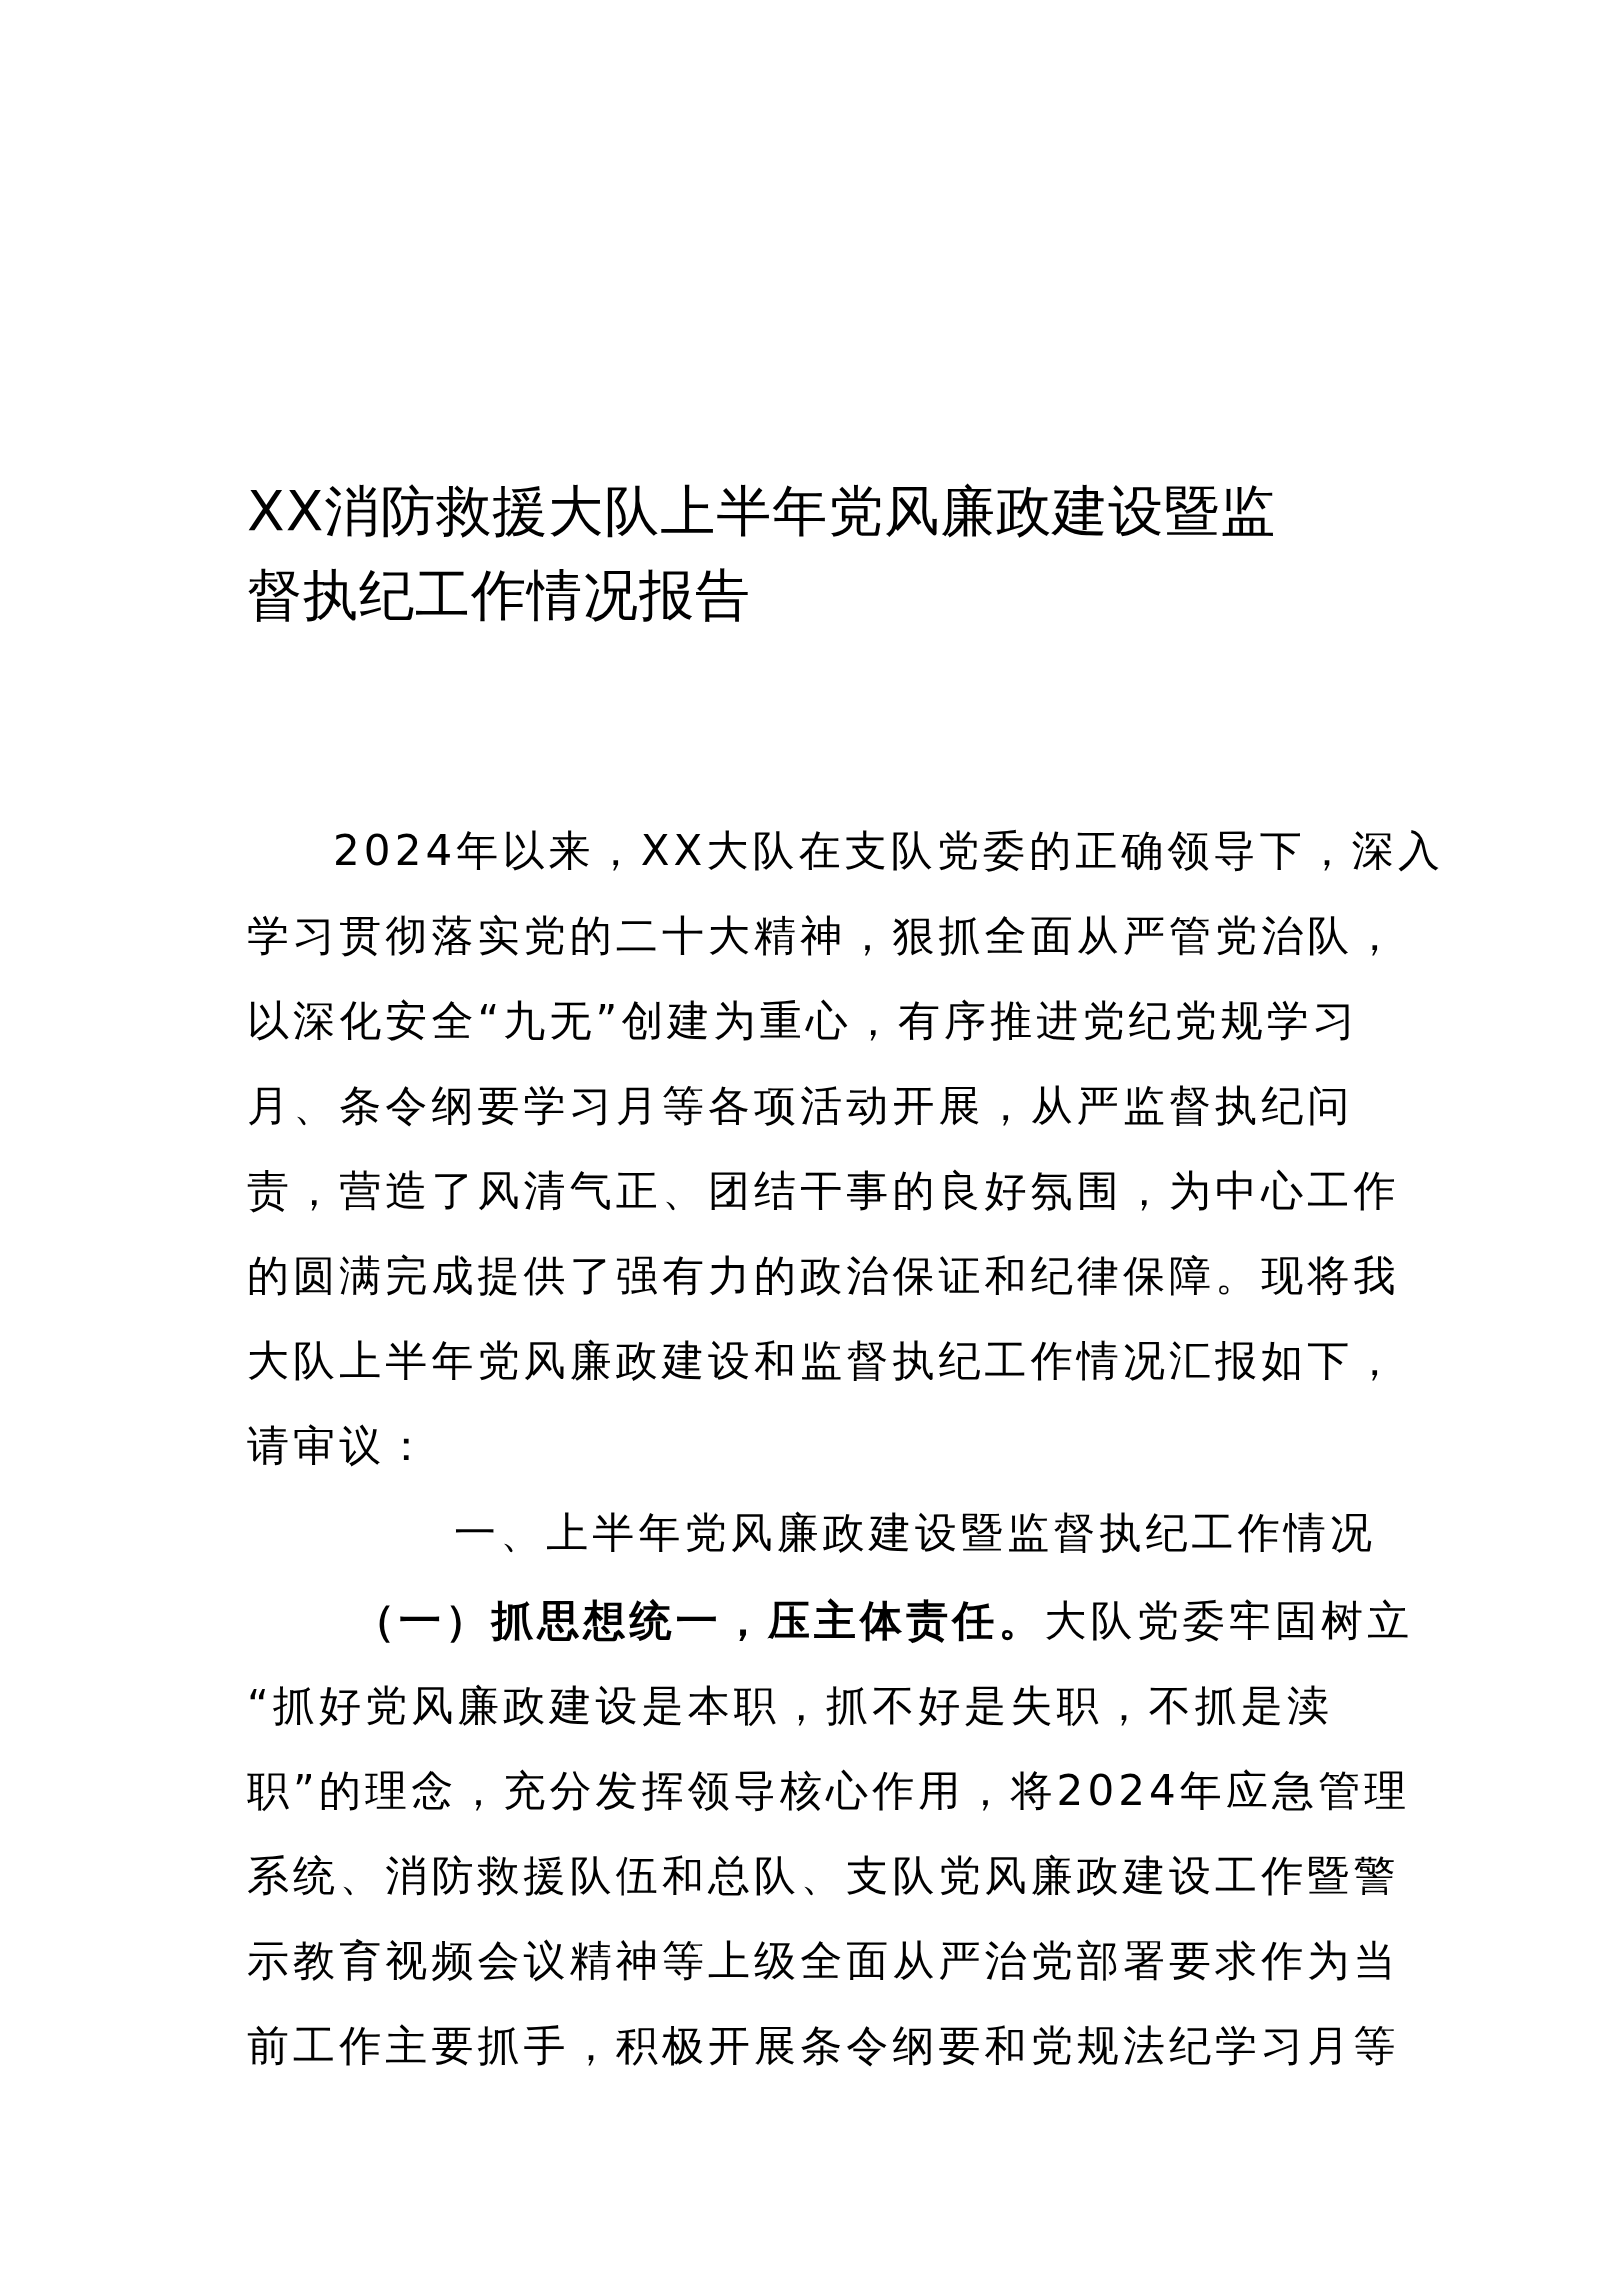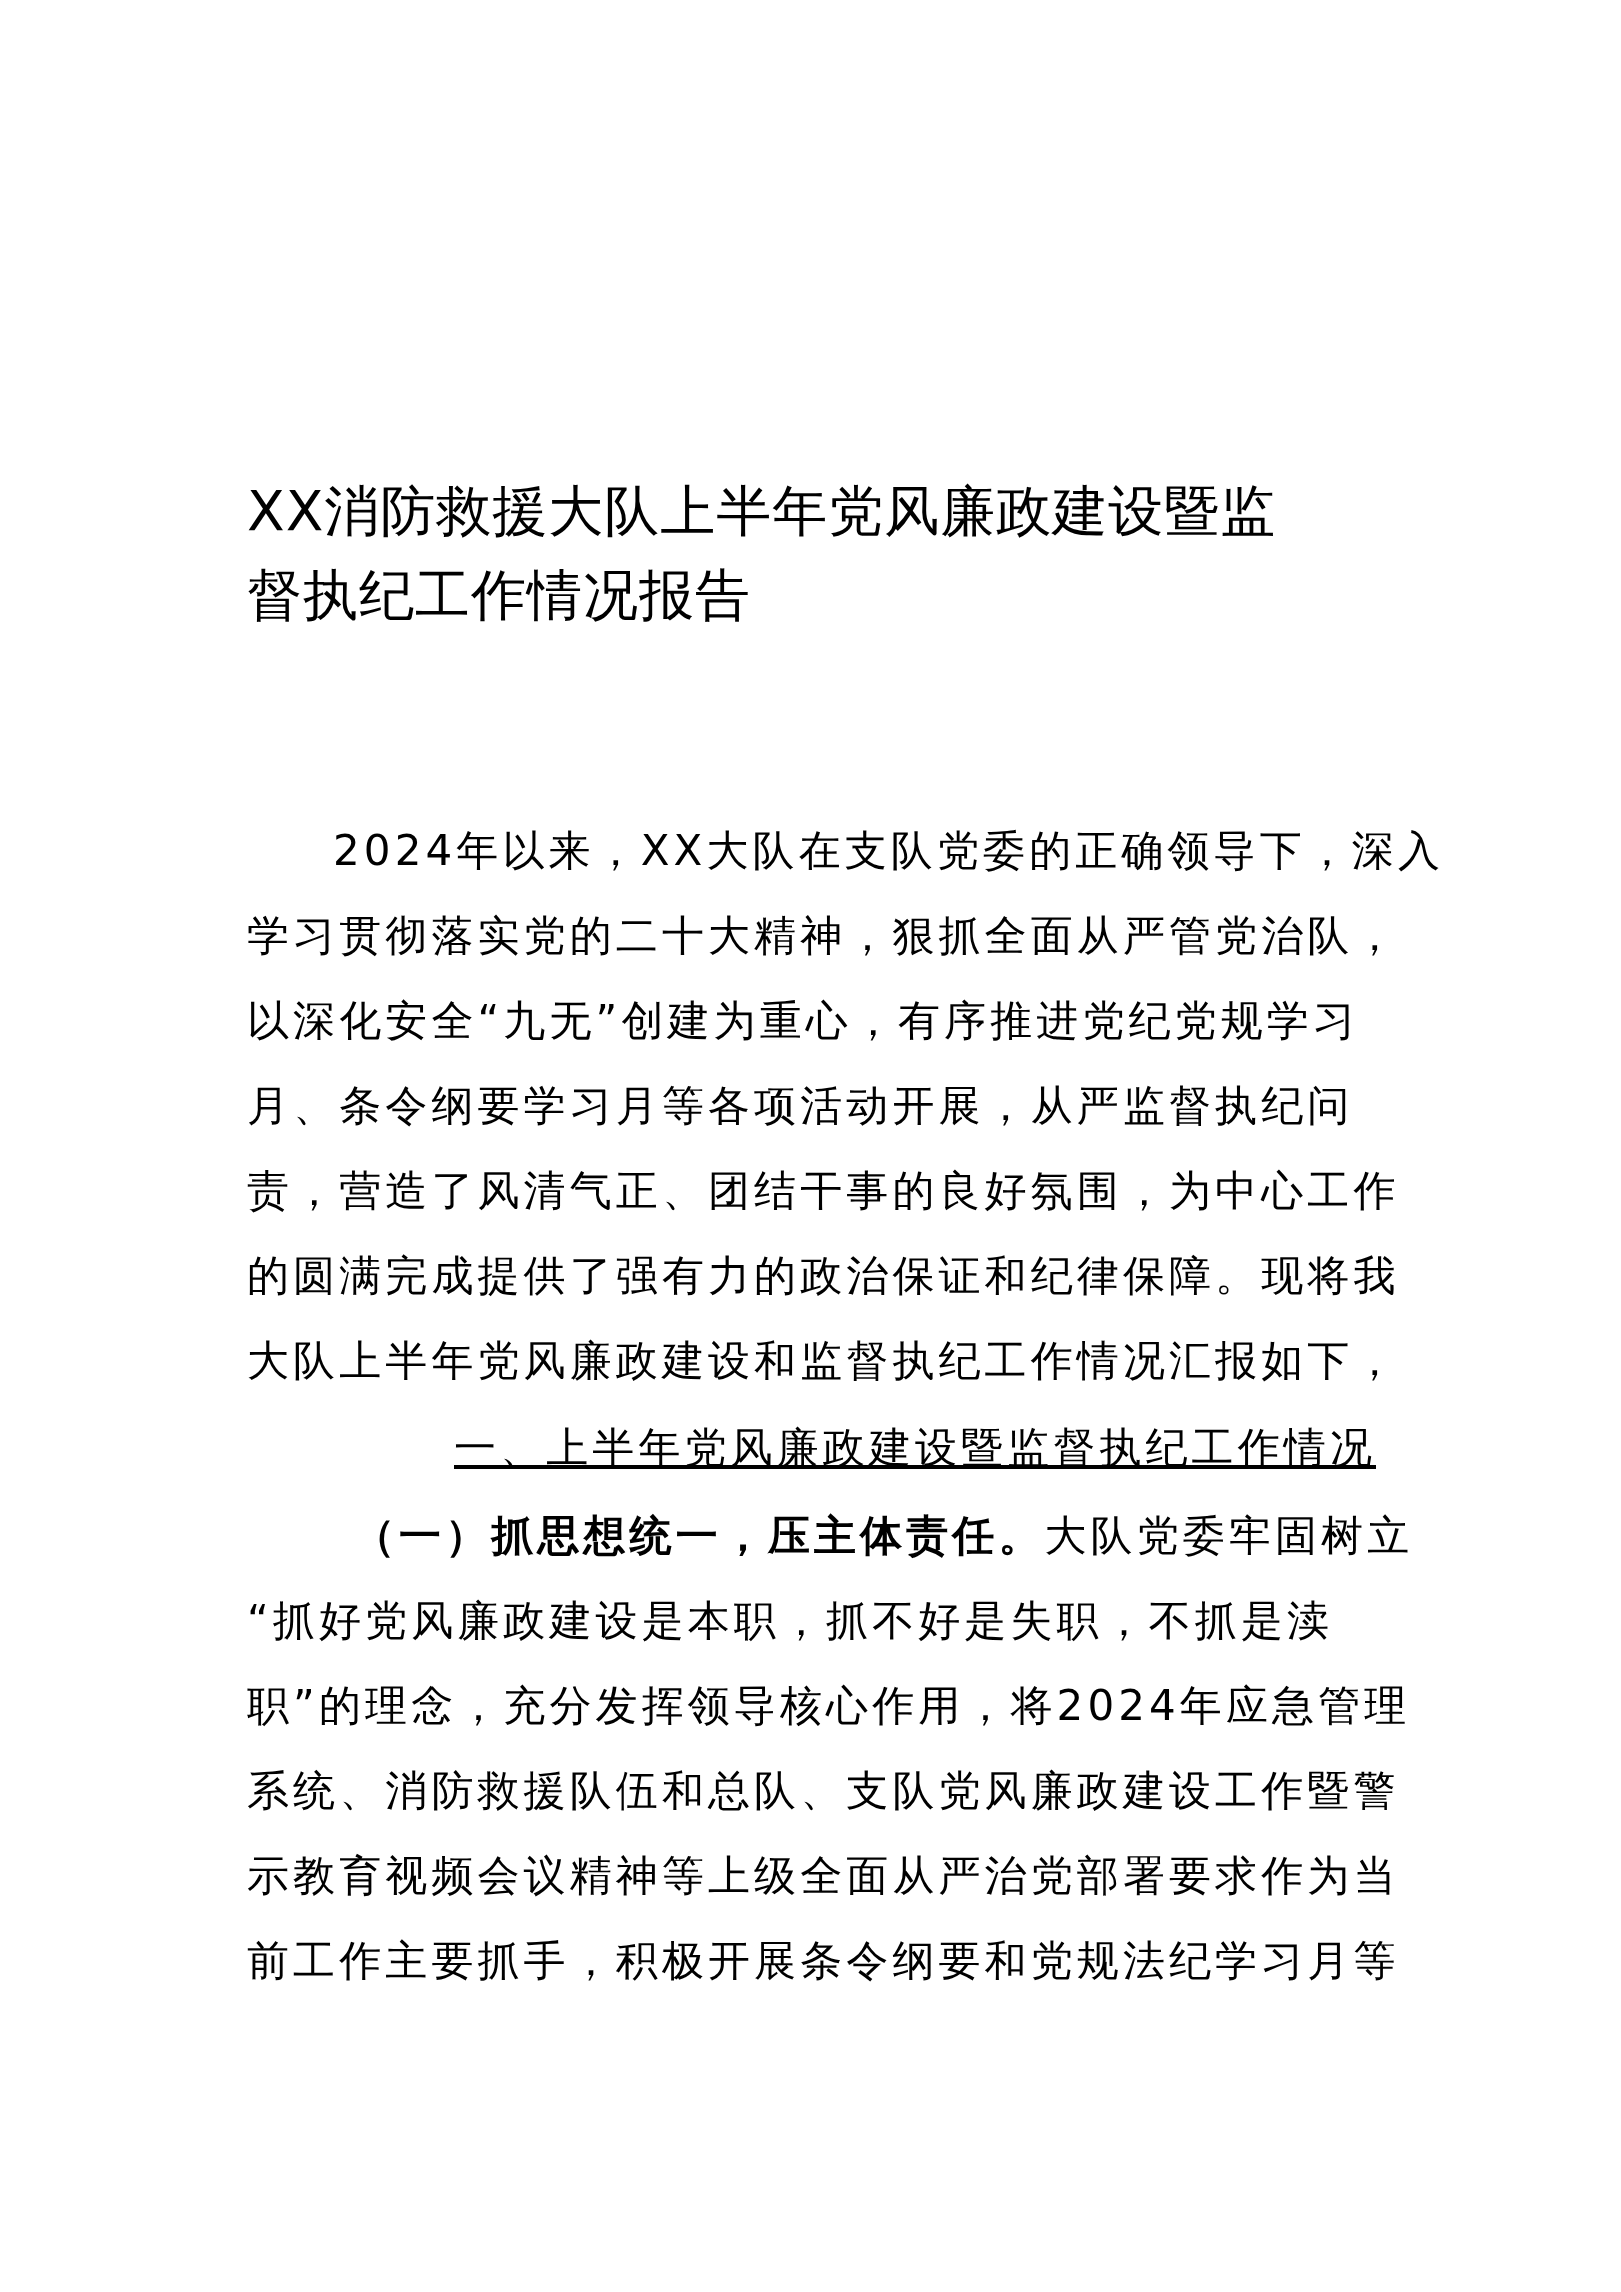--- a/index.html
+++ b/index.html
@@ -5,39 +5,40 @@
   html,body{margin:0;padding:0;background:#ffffff;}
   body{width:1621px;height:2293px;position:relative;overflow:hidden;
        font-family:"DejaVu Sans","Liberation Sans",sans-serif;color:#000;}
   .title{position:absolute;left:247px;width:1129px;top:469px;
          text-align:left;font-size:55px;line-height:84px;letter-spacing:1px;}
   .title .l{display:block;white-space:nowrap;}
   .body{position:absolute;left:247px;width:1129px;top:808px;
         font-size:42px;letter-spacing:4.1px;}
   .line{display:block;height:85px;line-height:85px;white-space:nowrap;overflow:visible;}
   .line.indent{padding-left:86px;text-align:right;}
-  .line.h1{height:90px;line-height:90px;text-decoration:underline;}
+  .line.h1{height:90px;line-height:90px;}
   .b{font-weight:bold;margin-left:20px;}
 </style>
 </head>
 <body>
 
 <div class="title">
   <span class="l">XX消防救援大队上半年党风廉政建设暨监</span>
   <span class="l">督执纪工作情况报告</span>
 </div>
 
 <div class="body">
   <span class="line indent">2024年以来，XX大队在支队党委的正确领导下，深入</span>
   <span class="line">学习贯彻落实党的二十大精神，狠抓全面从严管党治队，</span>
   <span class="line">以深化安全“九无”创建为重心，有序推进党纪党规学习</span>
   <span class="line">月、条令纲要学习月等各项活动开展，从严监督执纪问</span>
   <span class="line">责，营造了风清气正、团结干事的良好氛围，为中心工作</span>
   <span class="line">的圆满完成提供了强有力的政治保证和纪律保障。现将我</span>
   <span class="line">大队上半年党风廉政建设和监督执纪工作情况汇报如下，</span>
+  <span class="line">请审议：</span>
 
   <span class="line indent h1">一、上半年党风廉政建设暨监督执纪工作情况</span>
 
   <span class="line indent"><span class="b">（一）抓思想统一，压主体责任。</span><span>大队党委牢固树立</span></span>
   <span class="line">“抓好党风廉政建设是本职，抓不好是失职，不抓是渎</span>
   <span class="line">职”的理念，充分发挥领导核心作用，将2024年应急管理</span>
   <span class="line">系统、消防救援队伍和总队、支队党风廉政建设工作暨警</span>
   <span class="line">示教育视频会议精神等上级全面从严治党部署要求作为当</span>
   <span class="line">前工作主要抓手，积极开展条令纲要和党规法纪学习月等</span>
 </div>

